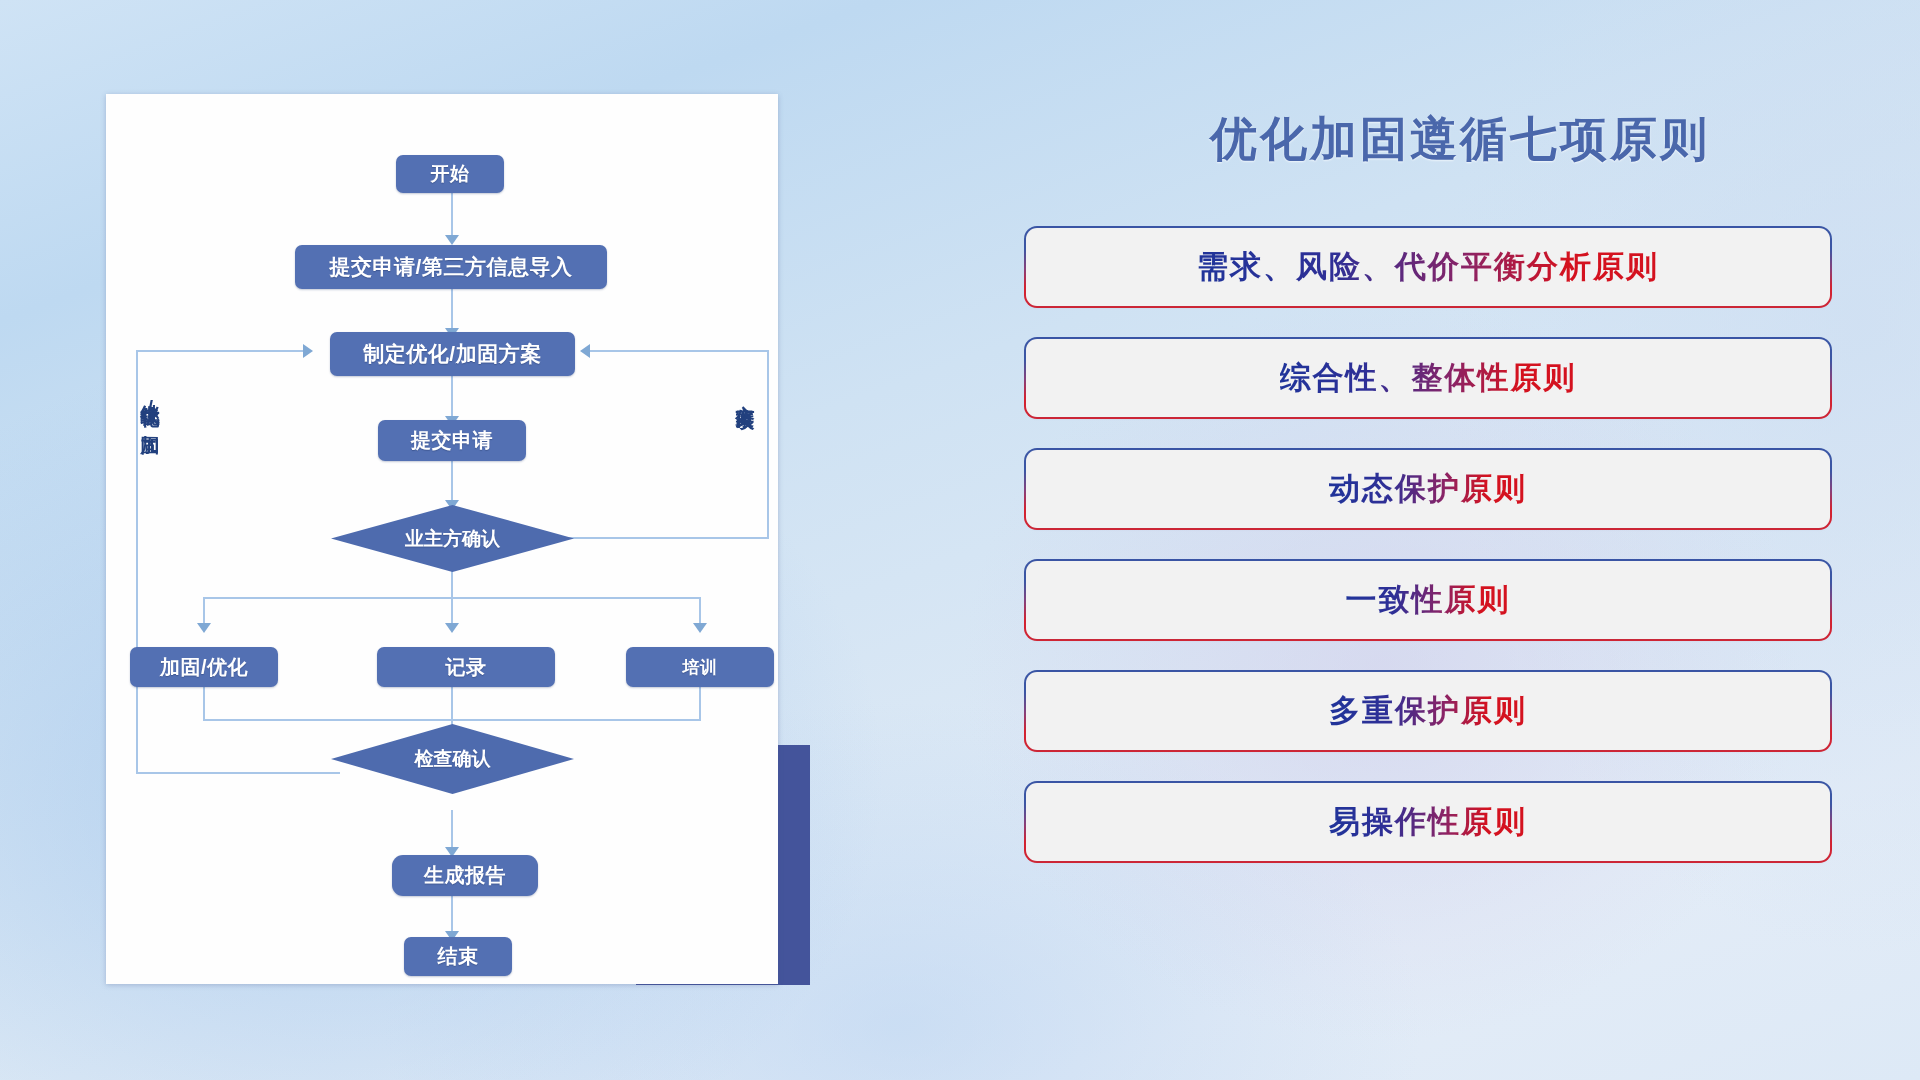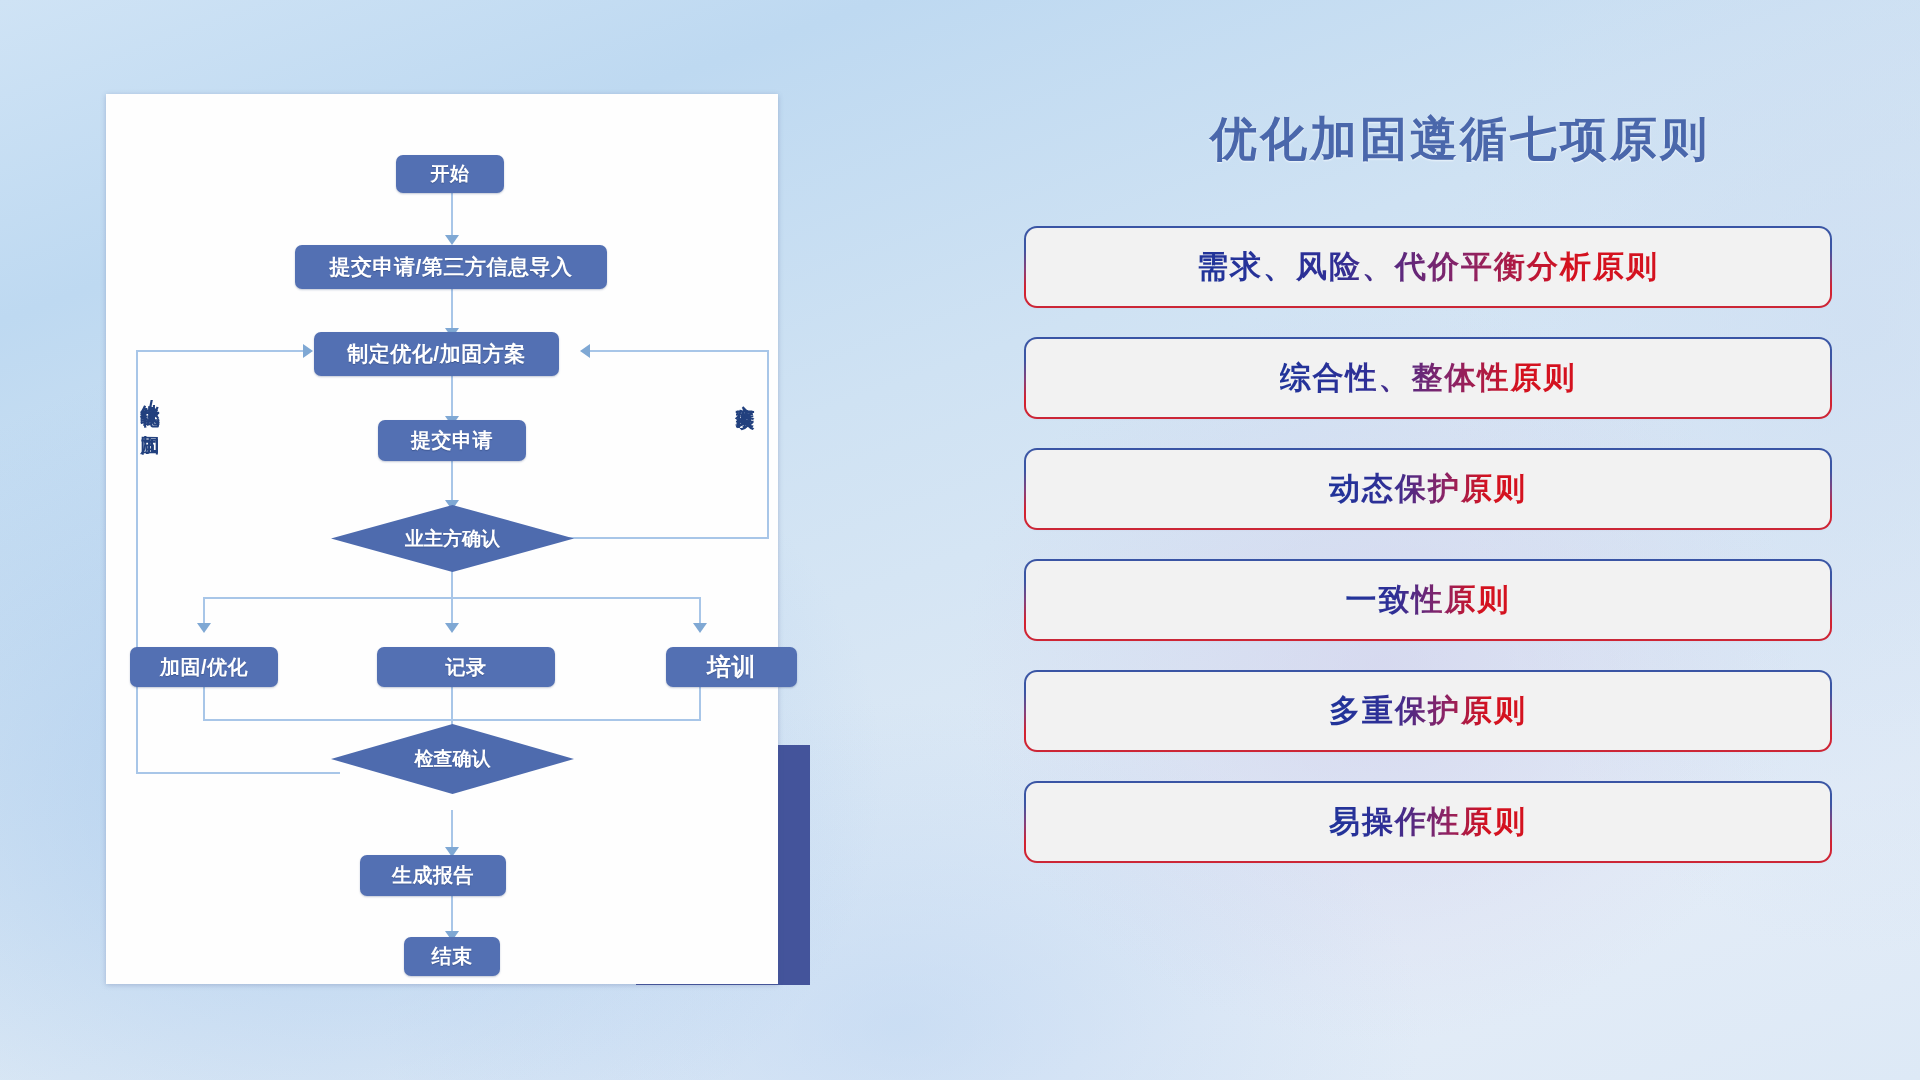--- a/index.html
+++ b/index.html
@@ -136,37 +136,37 @@
   <div class="ln v" style="left:451px; top:810px; height:42px;"></div>
   <div class="arw down" style="left:445px; top:847px;"></div>
 
   <div class="ln v" style="left:451px; top:896px; height:40px;"></div>
   <div class="arw down" style="left:445px; top:931px;"></div>
 
   <div class="node" style="left:396px; top:155px; width:108px; height:38px; font-size:19px;">开始</div>
 
   <div class="node" style="left:295px; top:245px; width:312px; height:44px; font-size:21px;">提交申请/第三方信息导入</div>
 
-  <div class="node" style="left:314px; top:332px; width:245px; height:44px; font-size:21px;">制定优化/加固方案</div>
+  <div class="node" style="left:330px; top:332px; width:245px; height:44px; font-size:21px;">制定优化/加固方案</div>
 
   <div class="node" style="left:378px; top:420px; width:148px; height:41px; font-size:20px;">提交申请</div>
 
   <div class="diamond" style="left:331px; top:505px; width:243px; height:67px; font-size:19px;">业主方确认</div>
 
   <div class="node" style="left:130px; top:647px; width:148px; height:40px; font-size:20px;">加固/优化</div>
 
   <div class="node" style="left:377px; top:647px; width:178px; height:40px; font-size:20px;">记录</div>
 
-  <div class="node" style="left:626px; top:647px; width:131px; height:40px; font-size:24px;margin-left:40px;">培训</div>
+  <div class="node" style="left:626px; top:647px; width:148px; height:40px; font-size:17px;">培训</div>
 
   <div class="diamond" style="left:331px; top:724px; width:243px; height:70px; font-size:19px;">检查确认</div>
 
-  <div class="node" style="left:360px; top:855px; width:146px; height:41px; font-size:20px;">生成报告</div>
-
-  <div class="node" style="left:404px; top:937px; width:96px; height:39px; font-size:20px;">结束</div>
+  <div class="node" style="left:392px; top:855px; width:146px; height:41px; font-size:20px;border-radius:11px;">生成报告</div>
+
+  <div class="node" style="left:404px; top:937px; width:108px; height:39px; font-size:20px;">结束</div>
 
   <div class="vlabel" style="left:140px; top:388px;">继续优化/加固</div>
   <div class="vlabel" style="left:735px; top:390px;">方案修改</div>
 </div>
 
 <div id="right-wrap">
 
   <div id="principles-title">优化加固遵循七项原则</div>
 
   <div id="principle-list">

